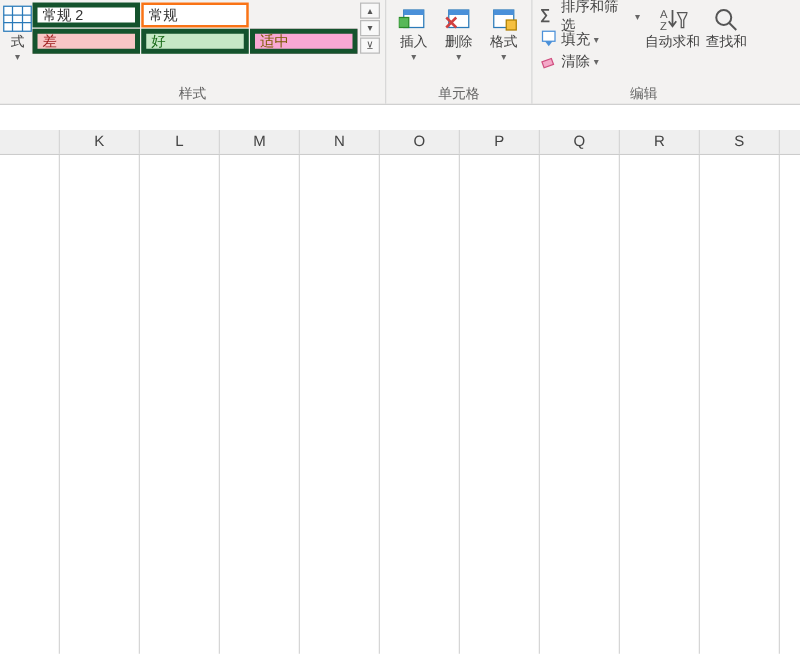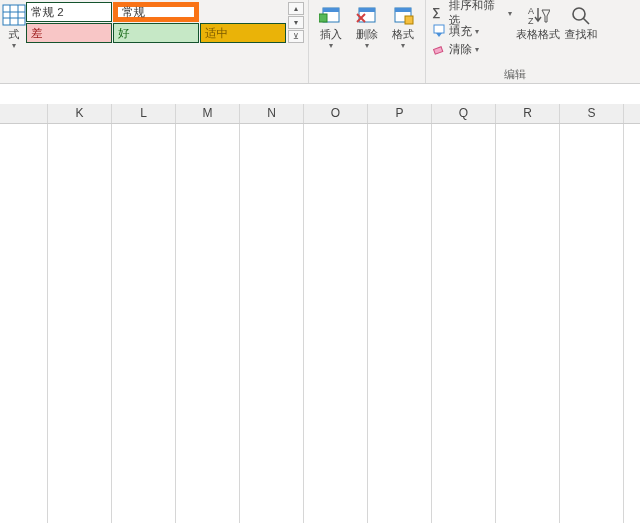--- a/index.html
+++ b/index.html
@@ -62,29 +62,29 @@
   .style-gallery {
     display: flex;
     flex-direction: column;
     gap: 1px;
     margin-left: 2px;
   }
   .style-row { display: flex; gap: 1px; }
   .style-cell {
     width: 86px;
     height: 20px;
-    border: 1px solid #14532d;
+    border: 4px solid #14532d;
     font-size: 11.5px;
     padding: 1px 4px;
     display: flex;
     align-items: center;
     background: #fff;
     cursor: pointer;
   }
-  .style-cell.hl { border: 5px solid #f97316; }
+  .style-cell.hl { border: 2px solid #f97316; }
   .gallery-scroll {
     display: flex;
     flex-direction: column;
     width: 16px;
     margin-left: 2px;
     gap: 1px;
   }
   .gallery-scroll div {
     width: 16px;
     height: 13px;
@@ -170,29 +170,30 @@
         <span class="drop-arrow">▾</span>
       </div>
       <div class="style-gallery">
         <div class="style-row">
           <div class="style-cell">常规 2</div>
           <div class="style-cell hl">常规</div>
         </div>
         <div class="style-row">
           <div class="style-cell" style="background:#f8c6c6;color:#a02020">差</div>
           <div class="style-cell" style="background:#c6e8c6;color:#1a6b1a">好</div>
-          <div class="style-cell" style="background:#eab308;color:#7a5a00">适中</div>
+          <div class="style-cell" style="background:#f9a8d4;color:#7a5a00">适中</div>
         </div>
       </div>
       <div class="gallery-scroll">
         <div>▴</div>
         <div>▾</div>
         <div>⊻</div>
       </div>
     </div>
+    <div class="group-label">样式</div>
   </div>
 
   <div class="group">
     <div class="group-body">
       <div class="big-btn">
         <span class="icon-box">
           <svg viewBox="0 0 24 22">
               <rect x="4" y="4" width="16" height="14" fill="#fff" stroke="#2a7ab9"></rect>
               <rect x="4" y="4" width="16" height="4" fill="#4a90d9"></rect>
               <rect x="0" y="10" width="8" height="8" fill="#58b858" stroke="#2a8a2a"></rect>
@@ -218,20 +219,21 @@
           <svg viewBox="0 0 24 22">
               <rect x="4" y="4" width="16" height="14" fill="#fff" stroke="#2a7ab9"></rect>
               <rect x="4" y="4" width="16" height="4" fill="#4a90d9"></rect>
               <rect x="14" y="12" width="8" height="8" fill="#f5c040" stroke="#b08000"></rect>
             </svg>
         </span>
         <span>格式</span>
         <span class="drop-arrow">▾</span>
       </div>
     </div>
+    <div class="group-label">单元格</div>
   </div>
 
   <div class="group" style="border-right:none;">
     <div class="group-body">
       <div class="edit-col" style="width:84px;padding-top:2px">
         <div class="small-item">
           <span class="sicon" style="font-weight:bold;color:#555">∑</span>
           <span>排序和筛选</span>
           <span class="drop-arrow" style="margin-left:3px">▾</span>
         </div>
@@ -257,21 +259,21 @@
       </div>
       <div class="big-btn" style="width:48px">
         <span class="icon-box">
           <svg viewBox="0 0 24 22">
               <text x="2" y="10" font-size="9" fill="#555">A</text>
               <text x="2" y="20" font-size="9" fill="#555">Z</text>
               <path d="M12 4 L12 16 M9 13 L12 17 L15 13" stroke="#555" fill="none" stroke-width="1.4"></path>
               <path d="M16 6 L24 6 L21 12 L21 18 L19 18 L19 12 Z" fill="none" stroke="#555"></path>
             </svg>
         </span>
-        <span>表格格式</span>
+        <span>自动求和</span>
       </div>
       <div class="big-btn" style="width:38px">
         <span class="icon-box">
           <svg viewBox="0 0 24 22">
               <circle cx="10" cy="10" r="6" fill="none" stroke="#555" stroke-width="1.6"></circle>
               <line x1="14" y1="14" x2="20" y2="20" stroke="#555" stroke-width="1.6"></line>
             </svg>
         </span>
         <span>查找和</span>
       </div>

